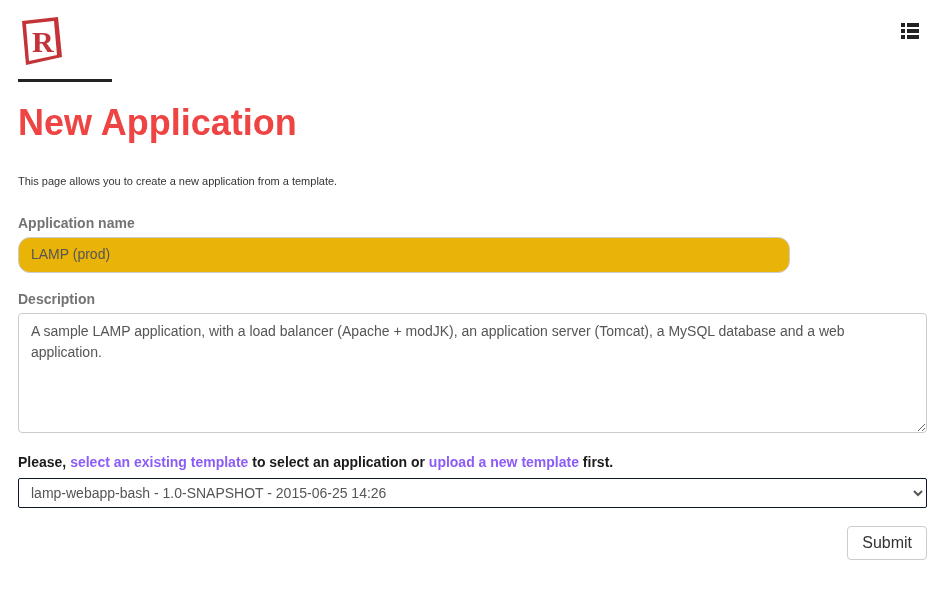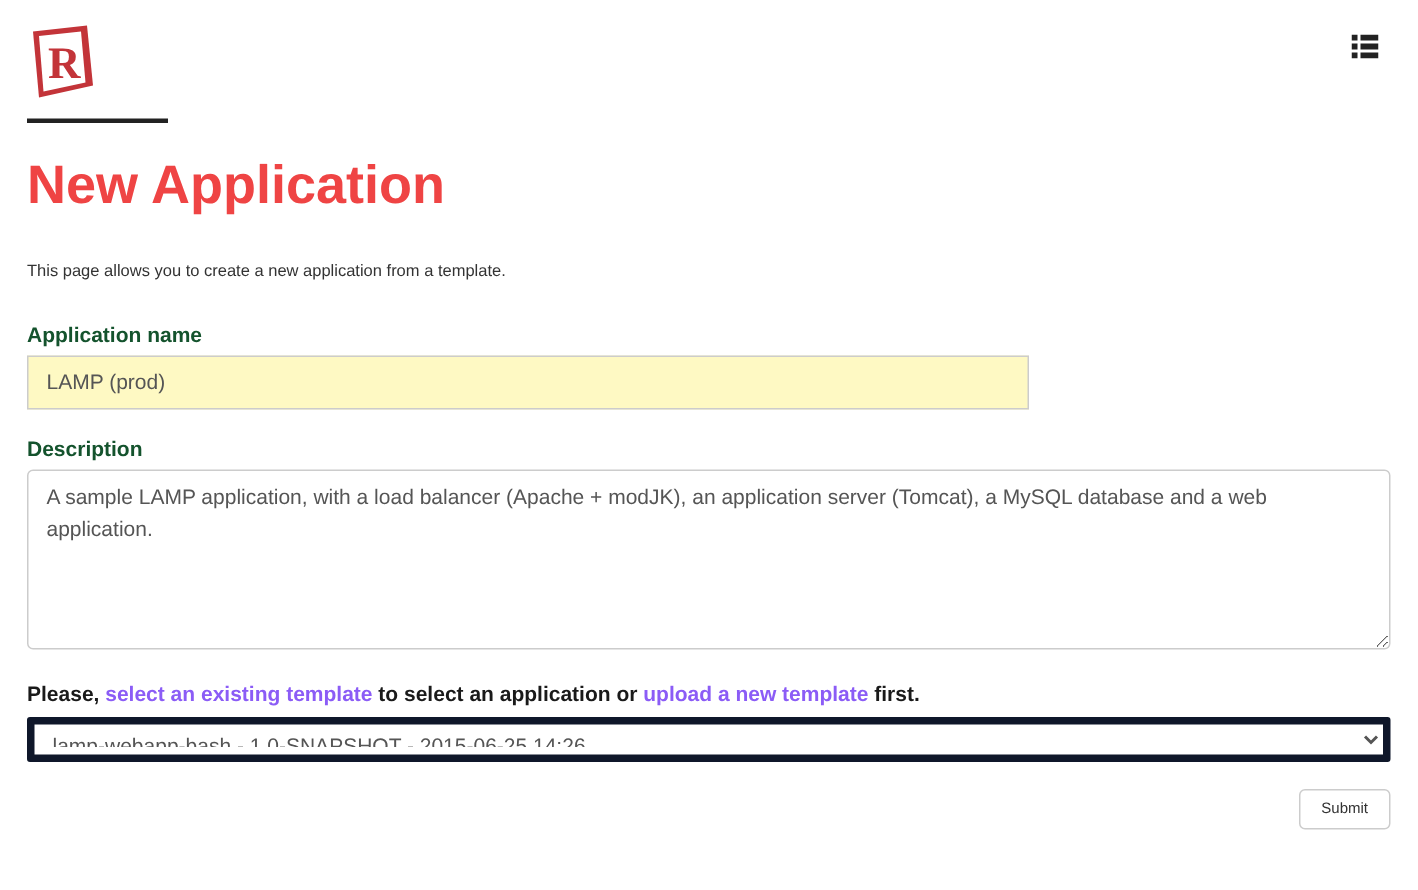--- a/index.html
+++ b/index.html
@@ -64,31 +64,31 @@
       margin-top: 31px;
     }
     .form-group {
       margin-bottom: 18px;
     }
     .label {
       font-weight: 700;
       font-size: 14px;
       display: block;
       margin-bottom: 6px;
-      color: #14532d;
+      color: #737373;
     }
     .text-input {
-      width: 668px;
+      width: 772px;
       padding: 7px 12px;
       font-size: 14px;
       line-height: 1.4;
       color: #555;
-      background: #fef9c3;
+      background: #eab308;
       border: 1px solid #ccc;
-      border-radius: 0;
+      border-radius: 12px;
       font-family: inherit;
     }
     .textarea {
       width: 100%;
       padding: 7px 12px;
       font-size: 14px;
       line-height: 1.5;
       color: #555;
       background: #fff;
       border: 1px solid #ccc;
@@ -107,33 +107,33 @@
       color: #8b5cf6;
       text-decoration: none;
       font-weight: 700;
     }
     .select {
       width: 100%;
       padding: 5px 8px;
       font-size: 14px;
       color: #555;
       background: #fff;
-      border: 5px solid #0f172a;
+      border: 1px solid #0f172a;
       border-radius: 2px;
       font-family: inherit;
       height: 30px;
     }
     .submit-row {
       display: flex;
       justify-content: flex-end;
       margin-top: 18px;
     }
     .btn-submit {
       padding: 7px 14px;
-      font-size: 10px;
+      font-size: 16px;
       color: #333;
       background: #fff;
       border: 1px solid #ccc;
       border-radius: 4px;
       cursor: pointer;
       font-family: inherit;
     }
   </style>
 </head>
 <body>

